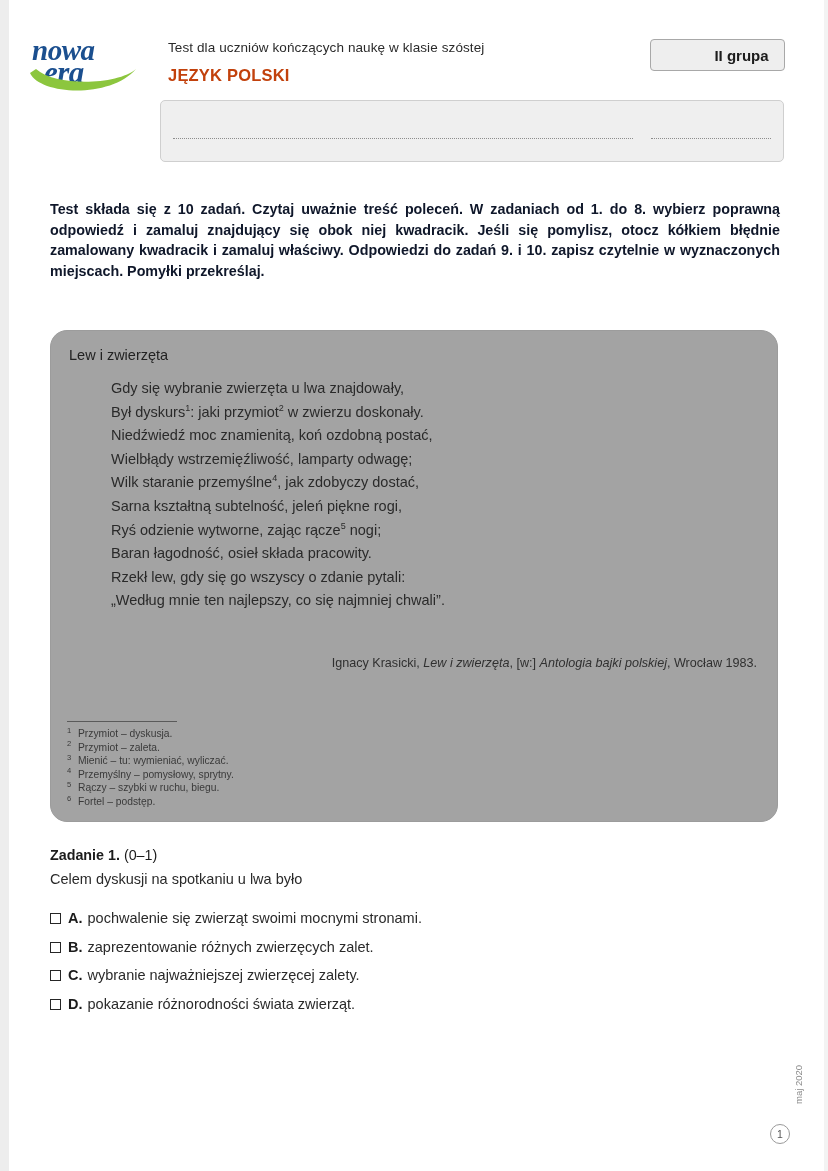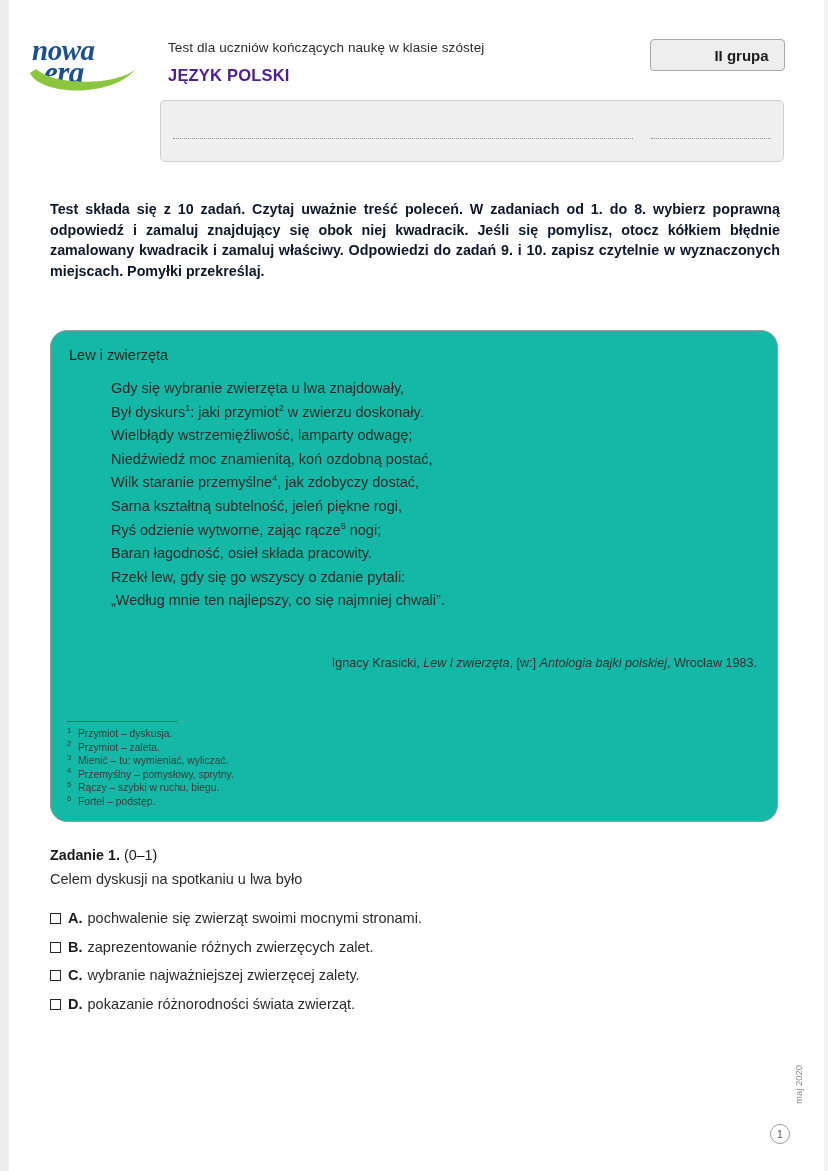--- a/index.html
+++ b/index.html
@@ -57,21 +57,21 @@
     color: #2b2b2b;
     letter-spacing: 0.1px;
     white-space: nowrap;
   }
   .head-title {
     position: absolute;
     left: 168px;
     top: 66px;
     font-size: 16.5px;
     font-weight: bold;
-    color: #4c1d95;
+    color: #c2410c;
     letter-spacing: 0.2px;
     white-space: nowrap;
   }
   .group-badge {
     position: absolute;
     left: 650px;
     top: 39px;
     width: 135px;
     height: 32px;
     background: #eeeeee;
@@ -122,21 +122,21 @@
   
   .poem-box {
     position: absolute;
     left: 50px;
     top: 330px;
     width: 728px;
     height: 492px;
     border: 1px solid #9c9c9c;
     border-radius: 17px;
     box-sizing: border-box;
-    background: #14b8a6;
+    background: #a3a3a3;
   }
   .poem-title {
     position: absolute;
     left: 18px;
     top: 16px;
     font-size: 14.5px;
     color: #222;
   }
   .poem-body {
     position: absolute;
@@ -295,22 +295,22 @@
   </div>
 
   <div class="instructions">Test składa się z 10 zadań. Czytaj uważnie treść poleceń. W zadaniach od 1. do 8. wybierz poprawną odpowiedź i zamaluj znajdujący się obok niej kwadracik. Jeśli się pomylisz, otocz kółkiem błędnie zamalowany kwadracik i zamaluj właściwy. Odpowiedzi do zadań 9. i 10. zapisz czytelnie w wyznaczonych miejscach. Pomyłki przekreślaj.</div>
 
   <div class="poem-box">
     <div class="poem-title">Lew i zwierzęta</div>
 
     <div class="poem-body">
         <span class="vline">Gdy się wybranie zwierzęta u lwa znajdowały,</span>
         <span class="vline">Był dyskurs<sup>1</sup>: jaki przymiot<sup>2</sup> w zwierzu doskonały.</span>
+        <span class="vline">Niedźwiedź moc znamienitą, koń ozdobną postać,</span>
         <span class="vline">Wielbłądy wstrzemięźliwość, lamparty odwagę;</span>
-        <span class="vline">Niedźwiedź moc znamienitą, koń ozdobną postać,</span>
         <span class="vline">Wilk staranie przemyślne<sup>4</sup>, jak zdobyczy dostać,</span>
         <span class="vline">Sarna kształtną subtelność, jeleń piękne rogi,</span>
         <span class="vline">Ryś odzienie wytworne, zając rącze<sup>5</sup> nogi;</span>
         <span class="vline">Baran łagodność, osieł składa pracowity.</span>
         <span class="vline">Rzekł lew, gdy się go wszyscy o zdanie pytali:</span>
         <span class="vline">„Według mnie ten najlepszy, co się najmniej chwali”.</span>
       </div>
 
     <div class="attribution">
       <span>Ignacy Krasicki, </span><i>Lew i zwierzęta</i><span>, [w:] </span><i>Antologia bajki polskiej</i><span>, Wrocław 1983.</span>

